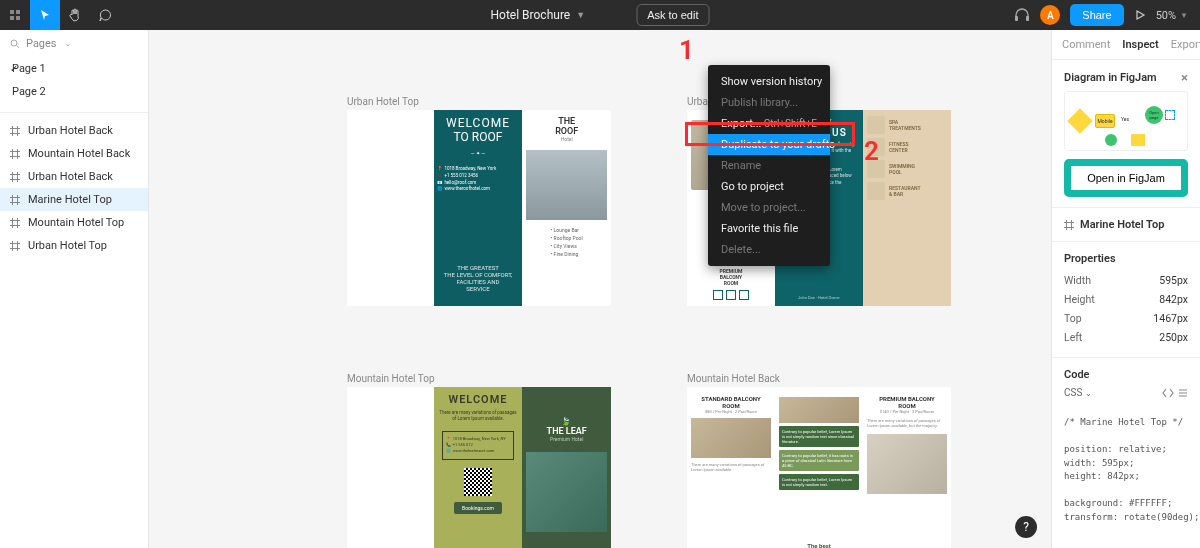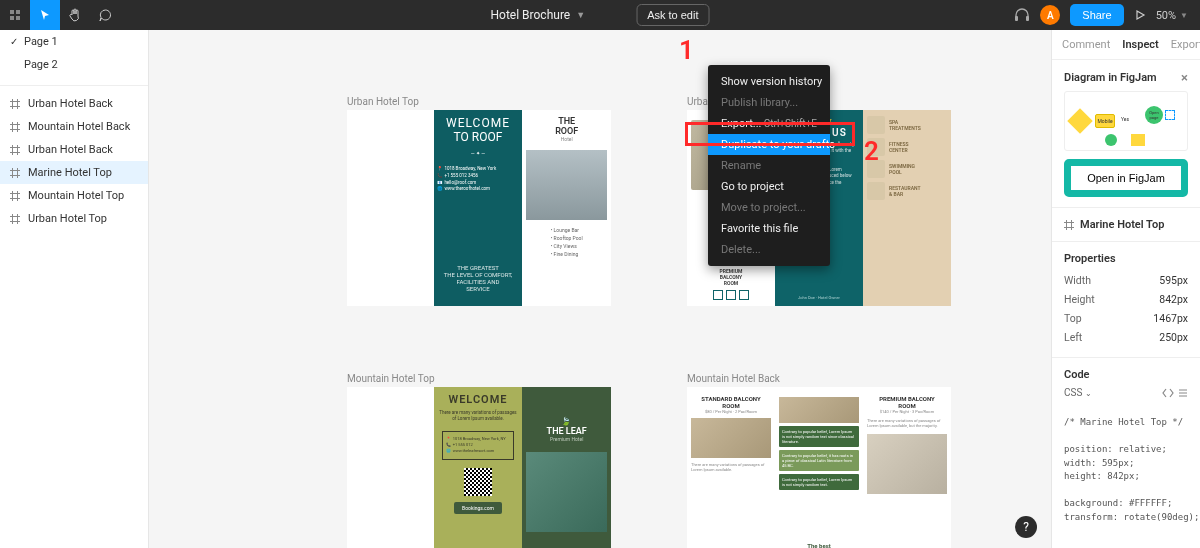--- a/index.html
+++ b/index.html
@@ -12,21 +12,21 @@
 .file-name .chev{font-size:9px;color:#999;}
 .ask-btn{border:1px solid #666;border-radius:5px;padding:4px 10px;color:#eee;font-size:11px;background:transparent;cursor:pointer;margin-left:43px;}
 .toolbar-right{margin-left:auto;display:flex;align-items:center;gap:10px;padding-right:12px;}
 .avatar{width:20px;height:20px;border-radius:50%;background:#ff7a00;display:flex;align-items:center;justify-content:center;color:#fff;font-size:10px;font-weight:600;}
 .share-btn{background:#0d99ff;color:#fff;border:none;border-radius:5px;padding:5px 12px;font-size:11px;cursor:pointer;}
 .zoom{color:#ccc;font-size:11px;display:flex;align-items:center;gap:4px;}
 .main{display:flex;height:518px;}
 .left-panel{width:149px;border-right:1px solid #e6e6e6;background:#fff;overflow-y:auto;font-size:11px;color:#333;}
 .left-head{display:flex;align-items:center;gap:6px;padding:7px 10px;color:#888;font-size:11px;}
 .search-ic{width:10px;height:10px;}
-.page-item{padding:5px 14px 5px 24px;cursor:pointer;display:flex;align-items:center;gap:6px;}
+.page-item{padding:5px 14px 5px 12px;cursor:pointer;display:flex;align-items:center;gap:6px;}
 .page-item.chk::before{content:'✓';position:absolute;left:10px;font-size:10px;color:#333;}
 .page-item{position:relative;}
 .layer-item{padding:5px 10px;display:flex;align-items:center;gap:8px;cursor:pointer;}
 .layer-item.sel{background:#e5f3ff;}
 .frame-ic{width:10px;height:10px;flex-shrink:0;}
 .canvas{flex:1;background:#f5f5f5;position:relative;overflow:hidden;}
 .artboard{position:absolute;}
 .ab-label{font-size:10px;color:#888;margin-bottom:3px;}
 .ab-rect{background:#fff;display:flex;}
 #ab1{left:198px;top:66px;}#ab1 .ab-rect{width:264px;height:196px;}
@@ -152,20 +152,28 @@
     <div class="zoom">
       <span>50%</span>
       <span style="font-size:8px;color:#888">▼</span>
     </div>
   </div>
 </div>
 
 <div class="main">
 
   <div class="left-panel">
+    <div class="left-head">
+      <svg class="search-ic" viewBox="0 0 10 10">
+          <circle cx="4" cy="4" r="3" fill="none" stroke="#aaa"></circle>
+          <line x1="6.5" y1="6.5" x2="9" y2="9" stroke="#aaa"></line>
+        </svg>
+      <span>Pages</span>
+      <span style="font-size:8px;color:#aaa;margin-left:2px">⌄</span>
+    </div>
     <div id="pages-list">
         <div class="page-item chk">Page 1</div>
         <div class="page-item">Page 2</div>
       </div>
     <div style="height:10px;border-bottom:1px solid #eee;margin-bottom:6px"></div>
     <div id="layers-list">
         <div class="layer-item">
           <svg class="frame-ic" viewBox="0 0 10 10">
             <line x1="2.5" y1="0" x2="2.5" y2="10" stroke="#888"></line>
             <line x1="7.5" y1="0" x2="7.5" y2="10" stroke="#888"></line>

